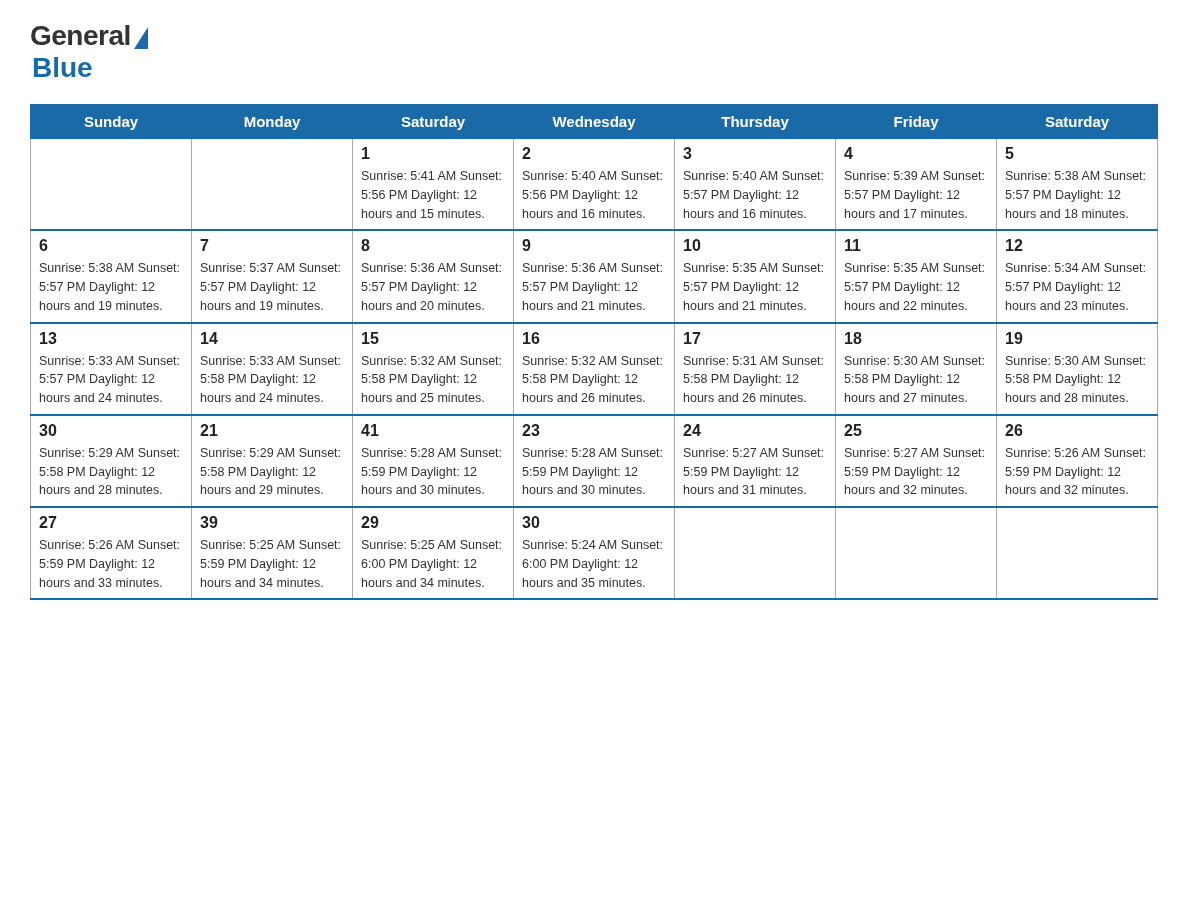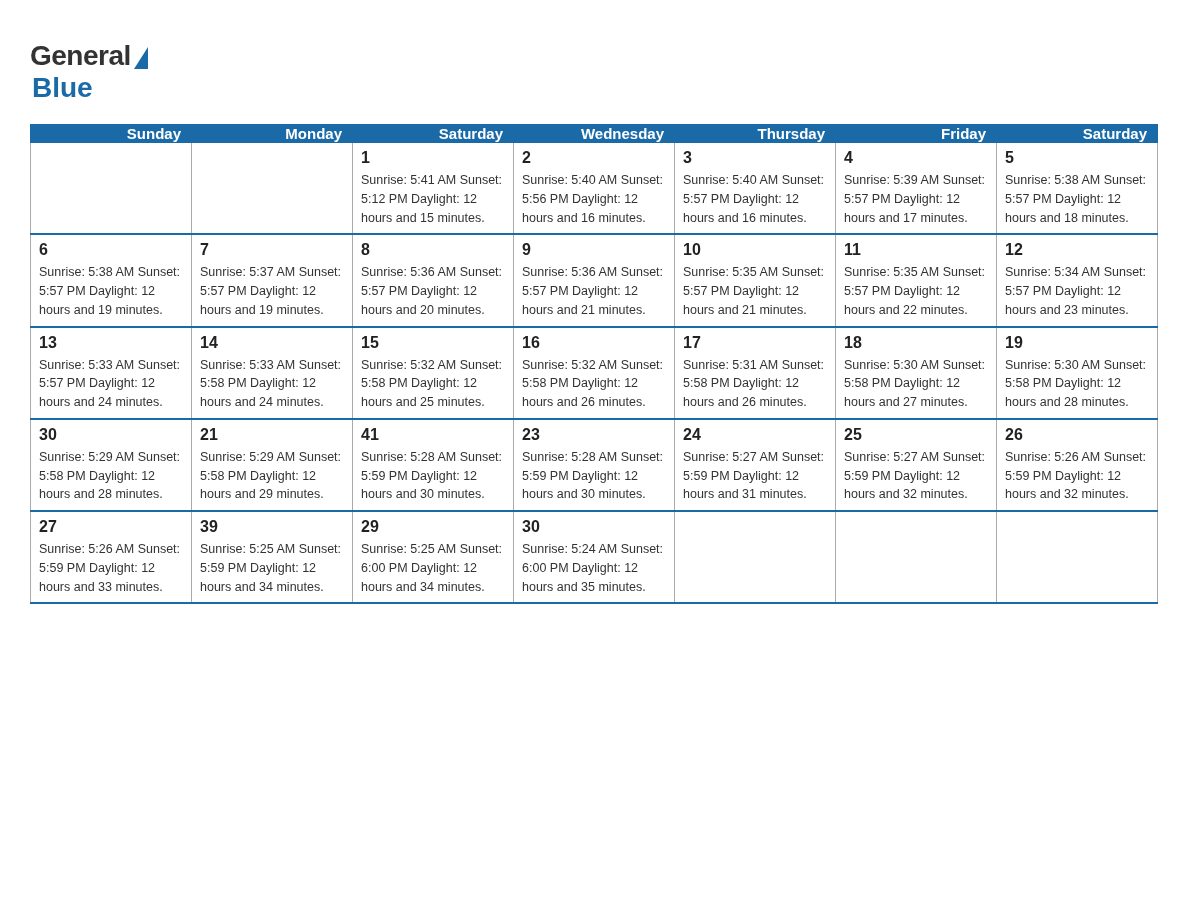--- a/index.html
+++ b/index.html
@@ -8,21 +8,20 @@
       background: #fff;
       padding: 20px 30px;
       width: 1188px;
       min-height: 918px;
     }
     .header {
       display: flex;
       justify-content: space-between;
       align-items: center;
       margin-bottom: 20px;
-      margin-top: 20px;
     }
     .logo {
       display: flex;
       flex-direction: column;
       align-items: flex-start;
     }
     .logo-top {
       display: flex;
       align-items: center;
     }
@@ -61,22 +60,22 @@
     }
     .calendar {
       width: 100%;
       border-collapse: collapse;
     }
     .calendar thead tr th {
       background: #1a6aa8;
       color: #fff;
       font-size: 15px;
       font-weight: bold;
-      padding: 0 10px;
-      text-align: right;
+      padding: 8px 10px;
+      text-align: center;
       border: 1px solid #1a6aa8;
     }
     .calendar tbody tr td {
       vertical-align: top;
       border: 1px solid #aaa;
       padding: 6px 8px;
       width: 14.28%;
       min-height: 90px;
     }
     .calendar tbody tr td .day-num {
@@ -125,21 +124,21 @@
       <th>Saturday</th>
     </tr>
   </thead>
   <tbody id="calendar-body">
   <tr>
         <td class="empty"></td>
         <td class="empty"></td>
         <td>
           <span class="day-num">1</span>
           <div class="day-info">Sunrise: 5:41 AM
-Sunset: 5:12 PM
+Sunset: 5:56 PM
 Daylight: 12 hours
 and 15 minutes.</div>
         </td>
         <td>
           <span class="day-num">2</span>
           <div class="day-info">Sunrise: 5:40 AM
 Sunset: 5:56 PM
 Daylight: 12 hours
 and 16 minutes.</div>
         </td>

